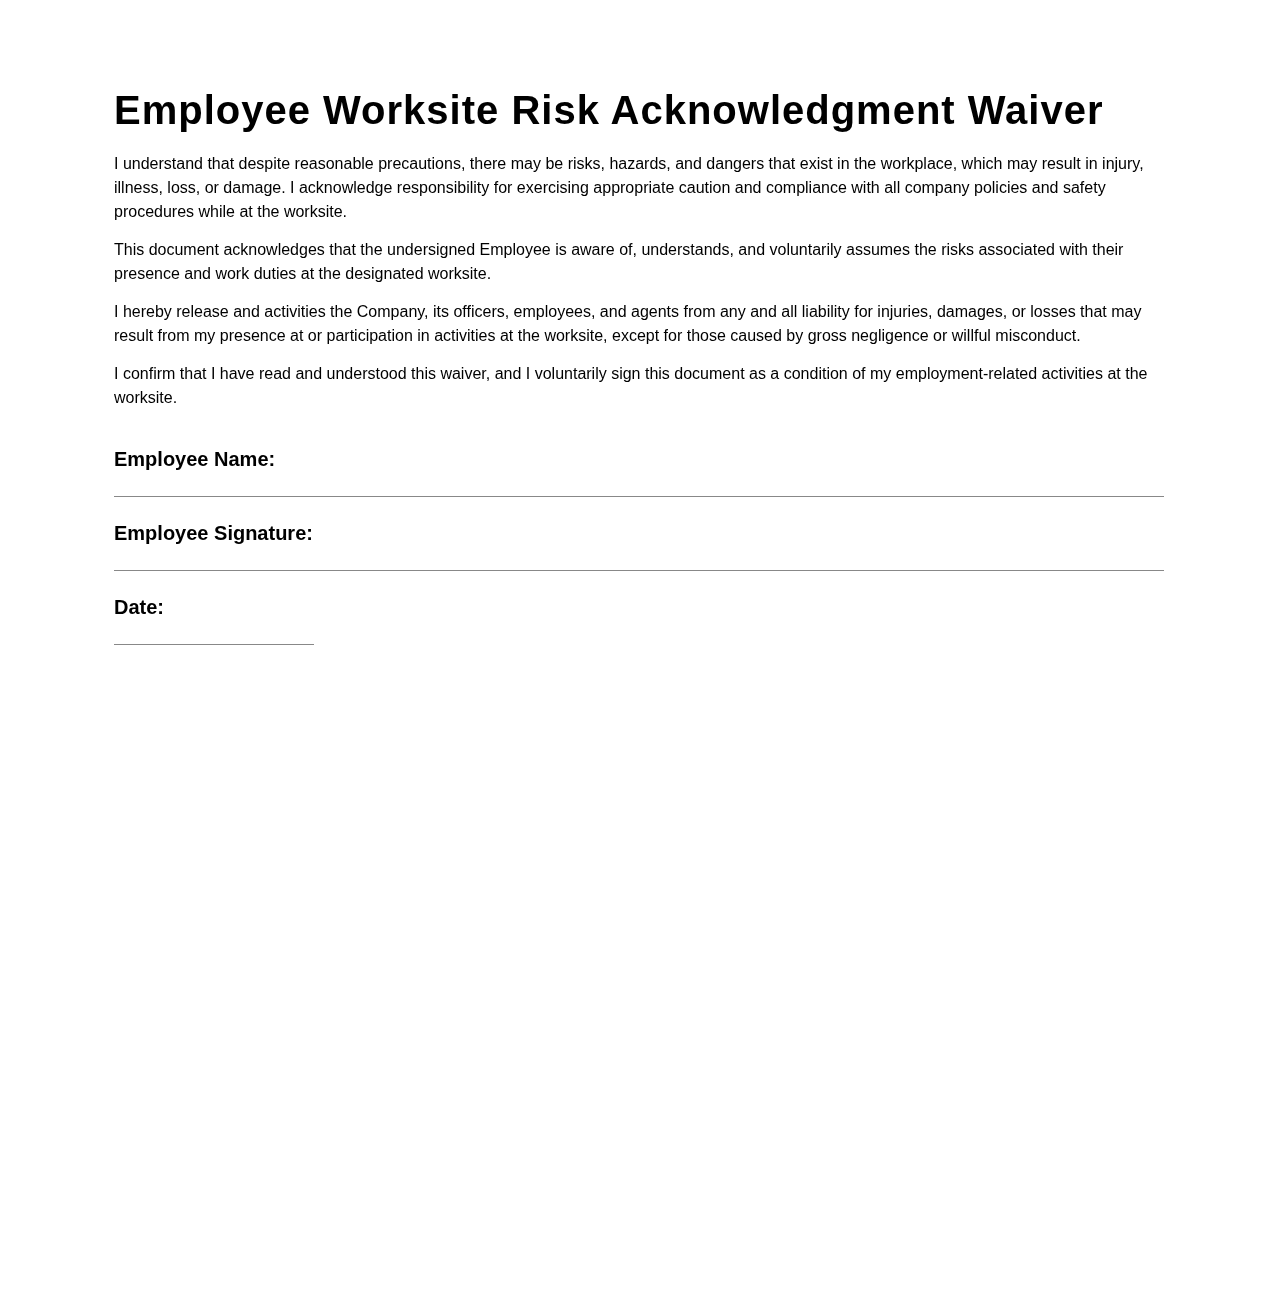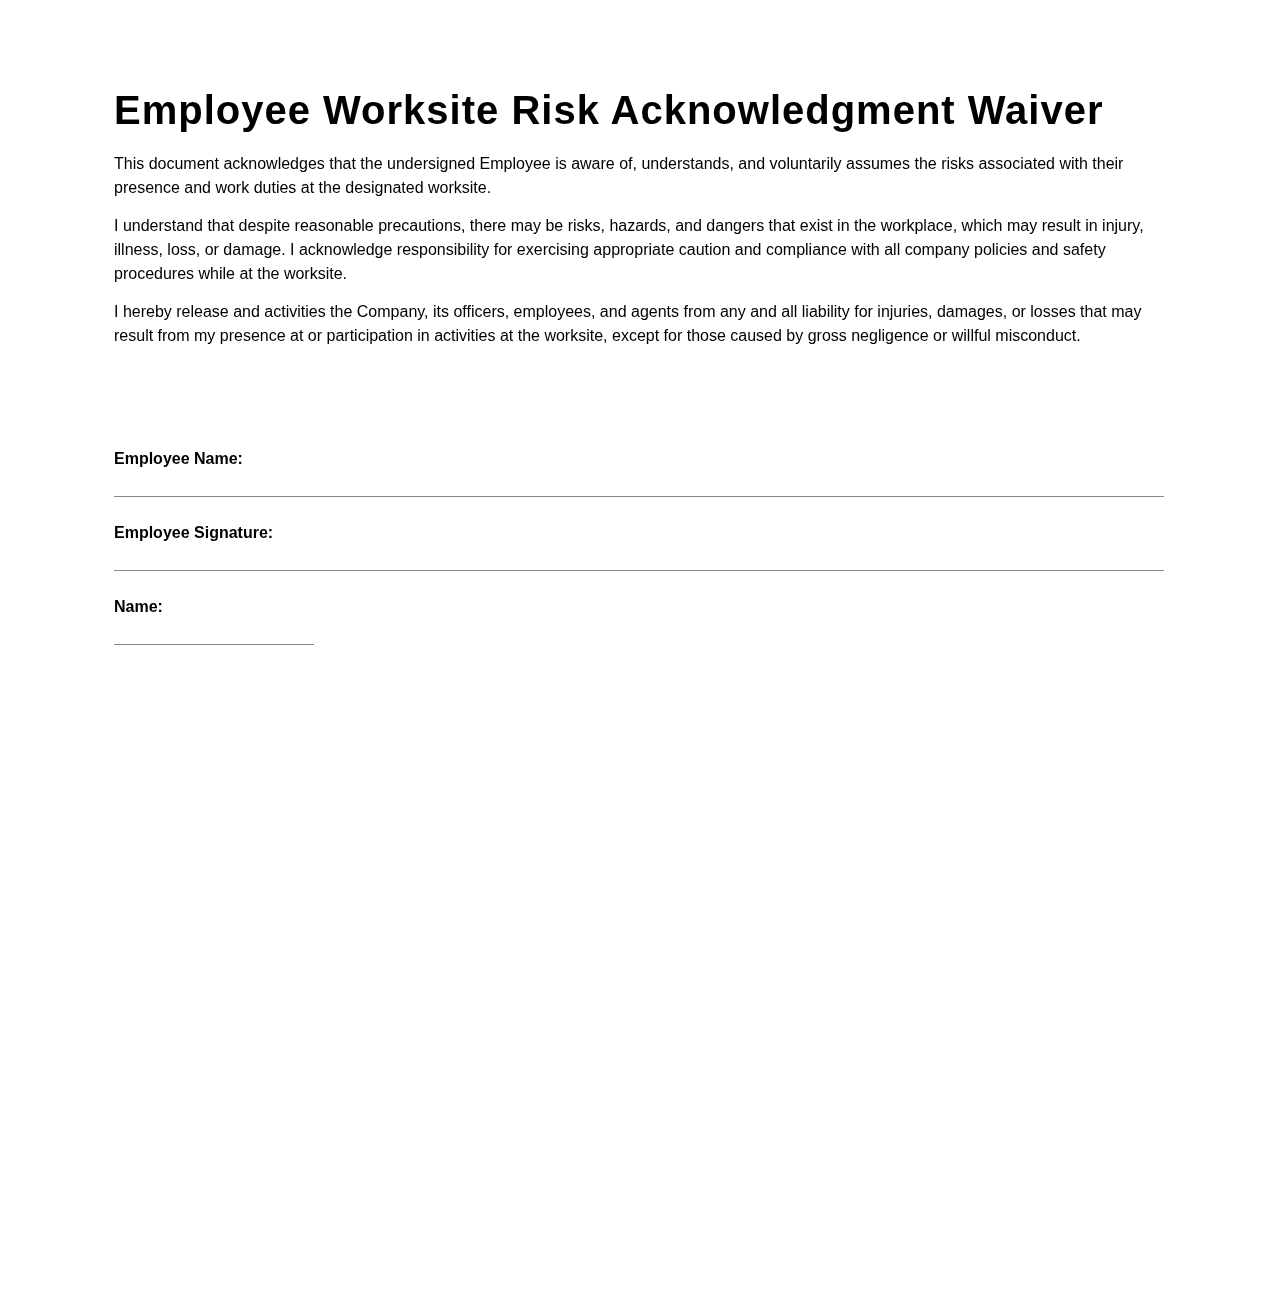--- a/index.html
+++ b/index.html
@@ -34,50 +34,51 @@
   p {
     margin: 0 0 14px 0;
     font-size: 16px;
     line-height: 24px;
   }
   .field {
     position: absolute;
     left: 0;
   }
   .field-label {
-    font-size: 16px;
+    font-size: 20px;
     font-weight: bold;
     line-height: 20px;
   }
   .field-line {
     position: absolute;
     left: 0;
     height: 0;
     border-top: 1px solid #888888;
   }
 </style>
 </head>
 <body>
 
 <div class="page">
   <h1>Employee Worksite Risk Acknowledgment Waiver</h1>
 
   <div class="body">
+    <p>I understand that despite reasonable precautions, there may be risks, hazards, and dangers that exist in the workplace, which may result in injury, illness, loss, or damage. I acknowledge responsibility for exercising appropriate caution and compliance with all company policies and safety procedures while at the worksite.</p>
     <p>This document acknowledges that the undersigned Employee is aware of, understands, and voluntarily assumes the risks associated with their presence and work duties at the designated worksite.</p>
-    <p>I understand that despite reasonable precautions, there may be risks, hazards, and dangers that exist in the workplace, which may result in injury, illness, loss, or damage. I acknowledge responsibility for exercising appropriate caution and compliance with all company policies and safety procedures while at the worksite.</p>
     <p>I hereby release and activities the Company, its officers, employees, and agents from any and all liability for injuries, damages, or losses that may result from my presence at or participation in activities at the worksite, except for those caused by gross negligence or willful misconduct.</p>
+    <p>I confirm that I have read and understood this waiver, and I voluntarily sign this document as a condition of my employment-related activities at the worksite.</p>
   </div>
 
   <div class="field" style="top:449px;">
     <div class="field-label">Employee Name:</div>
   </div>
   <div class="field-line" style="top:496px; width:1050px;"></div>
 
   <div class="field" style="top:523px;text-align:right;">
     <div class="field-label">Employee Signature:</div>
   </div>
   <div class="field-line" style="top:570px; width:1050px;"></div>
 
   <div class="field" style="top:597px;">
-    <div class="field-label">Name:</div>
+    <div class="field-label">Date:</div>
   </div>
   <div class="field-line" style="top:644px; width:200px;"></div>
 </div>
 
 </body></html>

